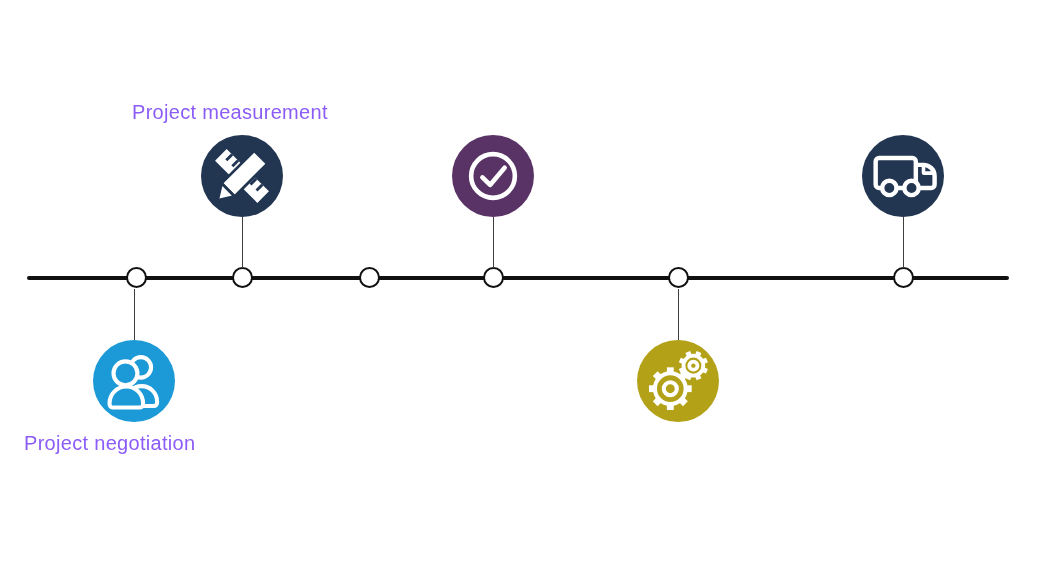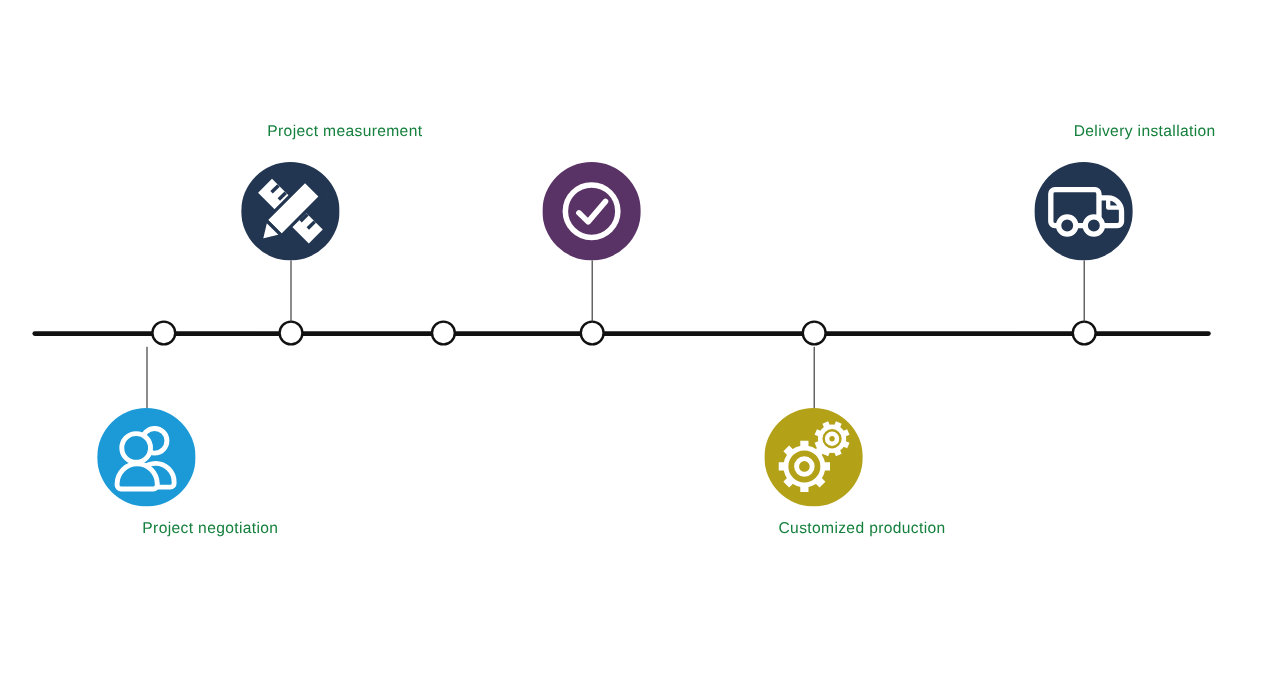--- a/index.html
+++ b/index.html
@@ -12,26 +12,26 @@
     background:#111111; border-radius:2px;
   }
   .node {
     position:absolute; top:267px; width:21px; height:21px; box-sizing:border-box;
     border:2px solid #111111; border-radius:50%; background:#ffffff;
   }
   .node-1{left:125.5px}.node-2{left:231.5px}.node-3{left:358.5px}
   .node-4{left:482.5px}.node-5{left:667.5px}.node-6{left:892.5px}
 
   .step { position:absolute; width:220px; }
-  .step-1{left:12px}.step-2{left:132px}.step-3{left:259px}
+  .step-1{left:24px}.step-2{left:132px}.step-3{left:259px}
   .step-4{left:383px}.step-5{left:568px}.step-6{left:793px}
 
   .step .label {
-    position:absolute; left:0; width:220px; text-align:right;
-    font-size:13px; letter-spacing:0.3px; color:#15803d; white-space:nowrap;
+    position:absolute; left:0; width:220px; text-align:left;
+    font-size:20px; letter-spacing:0.3px; color:#8b5cf6; white-space:nowrap;
   }
   .step .bubble { position:absolute; left:69px; width:82px; height:82px; }
   .step .bubble svg { display:block; }
   .step .connector { position:absolute; left:109.5px; width:1px; background:#3f3f3f; }
 
   .step.above { top:0; height:278px; }
   .step.above .label { top:101px; }
   .step.above .bubble { top:135px; }
   .step.above .connector { top:217px; height:51px; }
 
@@ -137,25 +137,23 @@
             <line x1="19.5" y1="16" x2="19.5" y2="20" transform="rotate(135 19.5 28.5)"></line>
             <line x1="19.5" y1="16" x2="19.5" y2="20" transform="rotate(180 19.5 28.5)"></line>
             <line x1="19.5" y1="16" x2="19.5" y2="20" transform="rotate(225 19.5 28.5)"></line>
             <line x1="19.5" y1="16" x2="19.5" y2="20" transform="rotate(270 19.5 28.5)"></line>
             <line x1="19.5" y1="16" x2="19.5" y2="20" transform="rotate(315 19.5 28.5)"></line>
           </g>
           <circle cx="19.5" cy="28.5" r="3.8" stroke-width="2.4"></circle>
         </g>
       </svg>
     </div>
-    <div class="label">Customized production</div>
   </div>
 
   <div class="step above step-6">
-    <div class="label">Delivery installation</div>
     <div class="bubble">
       <svg width="82" height="82" viewBox="0 0 48 48">
         <circle cx="24" cy="24" r="24" fill="#223551"></circle>
         <g stroke="#ffffff" stroke-width="2.6" fill="none" stroke-linejoin="round">
           <rect x="8" y="13.5" width="23.5" height="17.5" rx="2"></rect>
           <path d="M31.5 17.5 h4.5 a6.5 6.5 0 0 1 6.5 6.5 v5 a2 2 0 0 1 -2 2 h-9"></path>
           <path d="M36 17.5 v4.8 h6.2" stroke-width="2.1"></path>
           <circle cx="16" cy="31" r="4.2" fill="#223551"></circle>
           <circle cx="29" cy="31" r="4.2" fill="#223551"></circle>
         </g>

